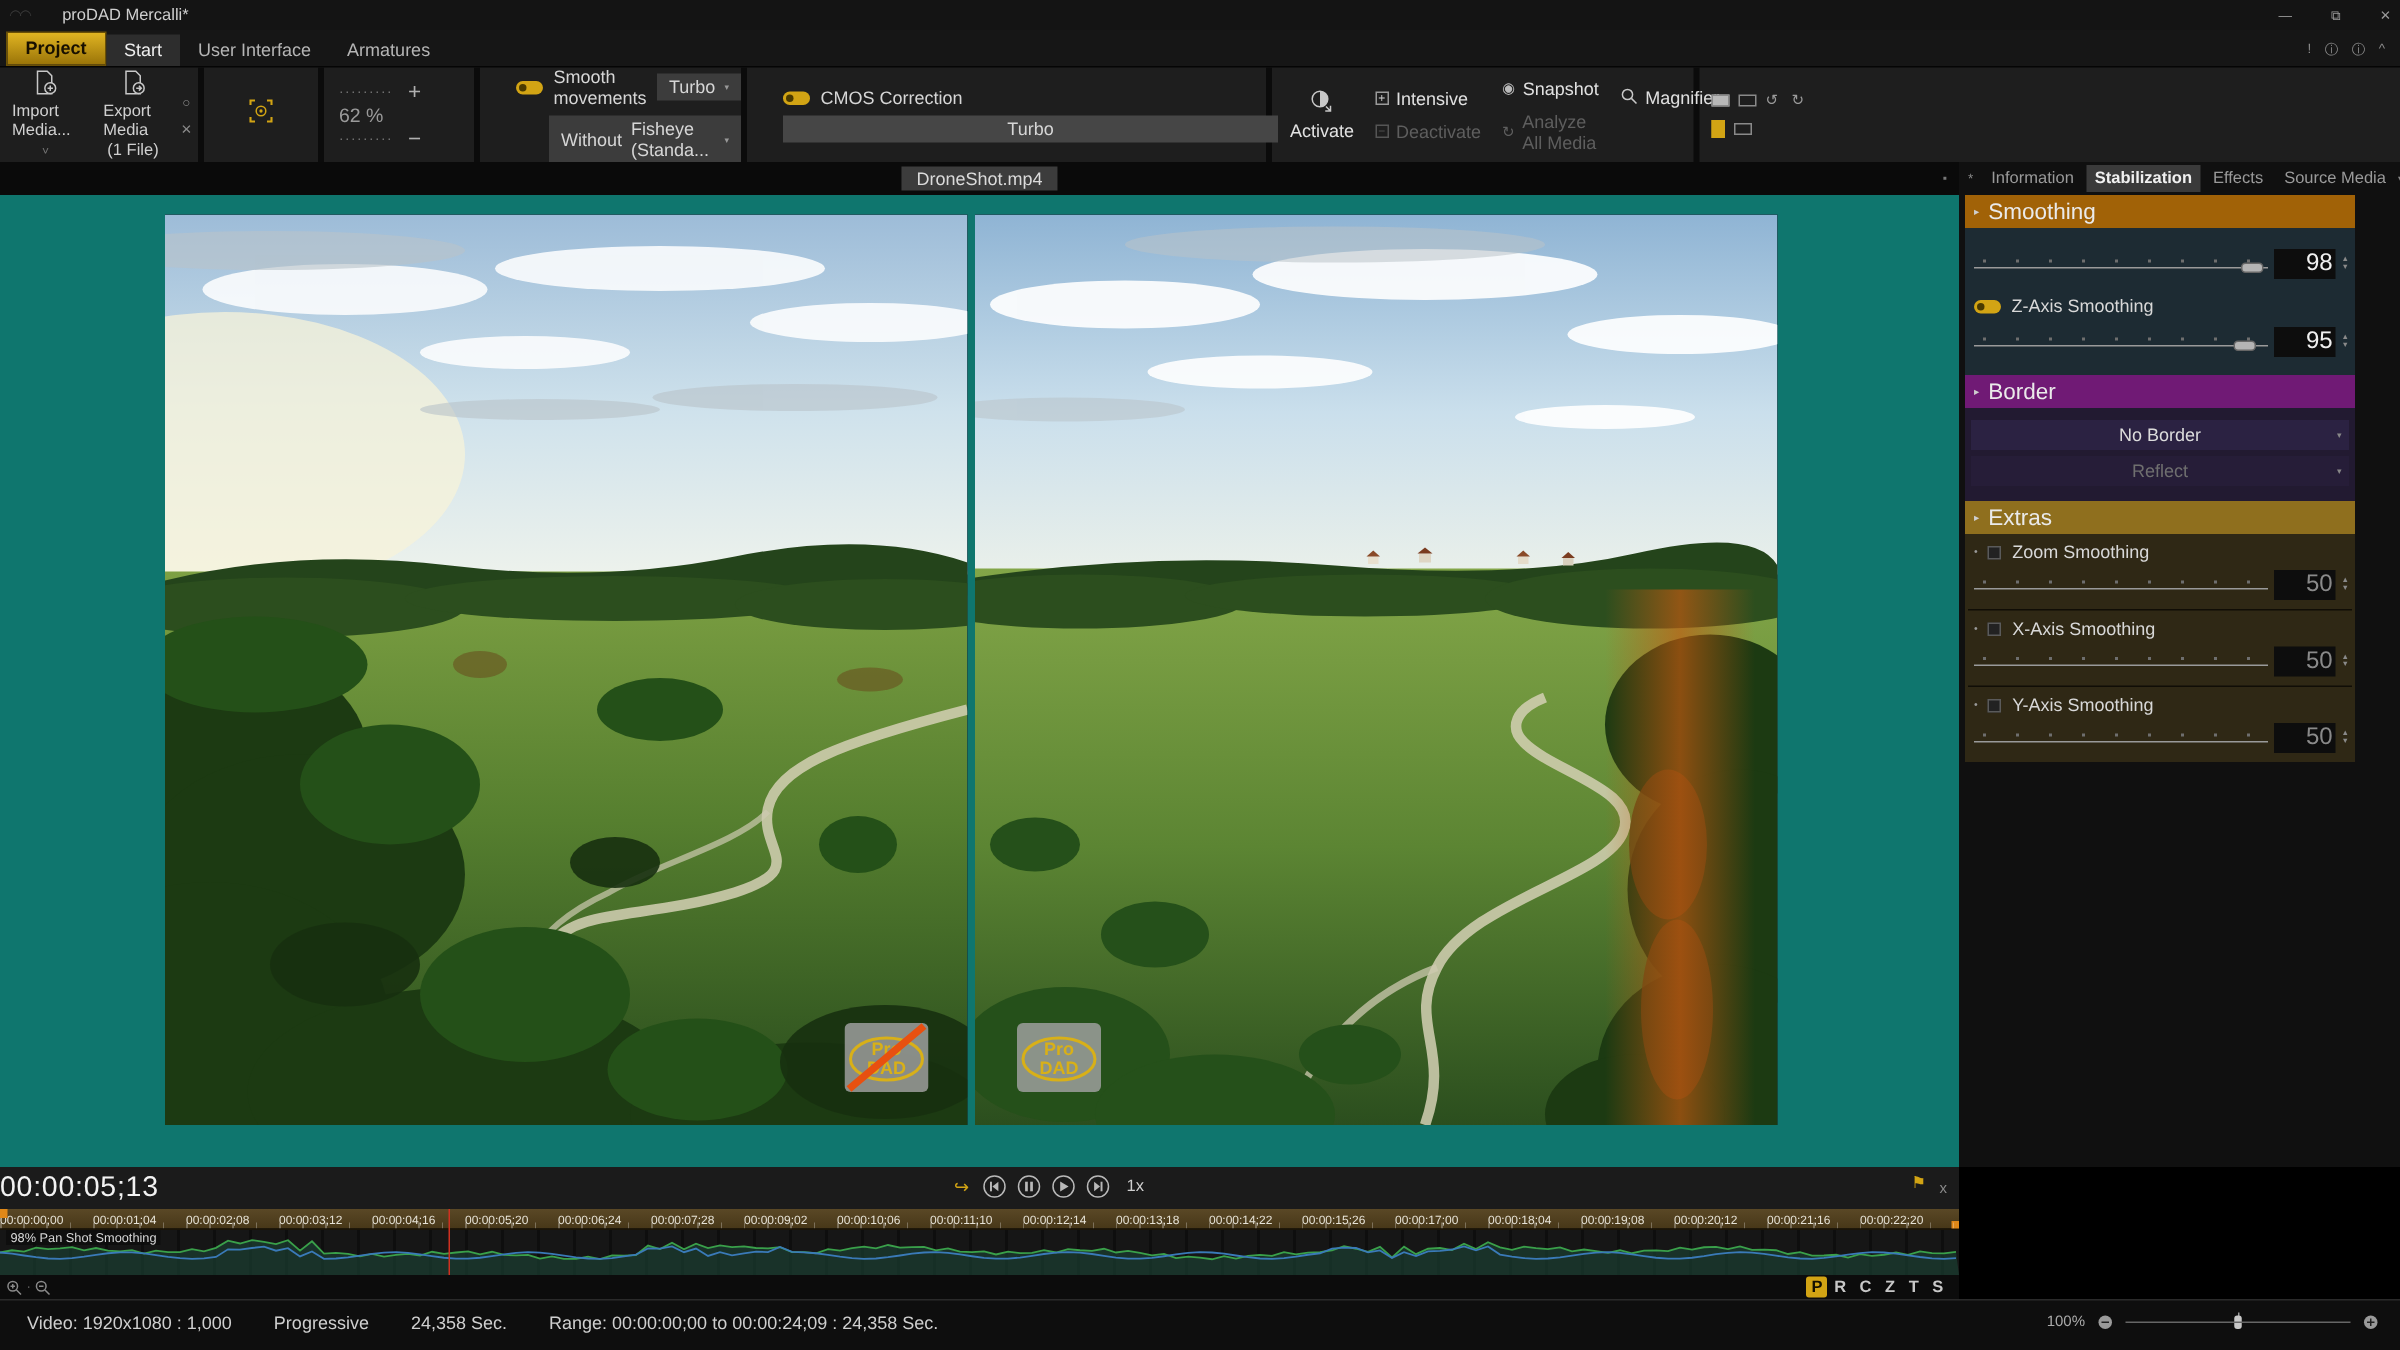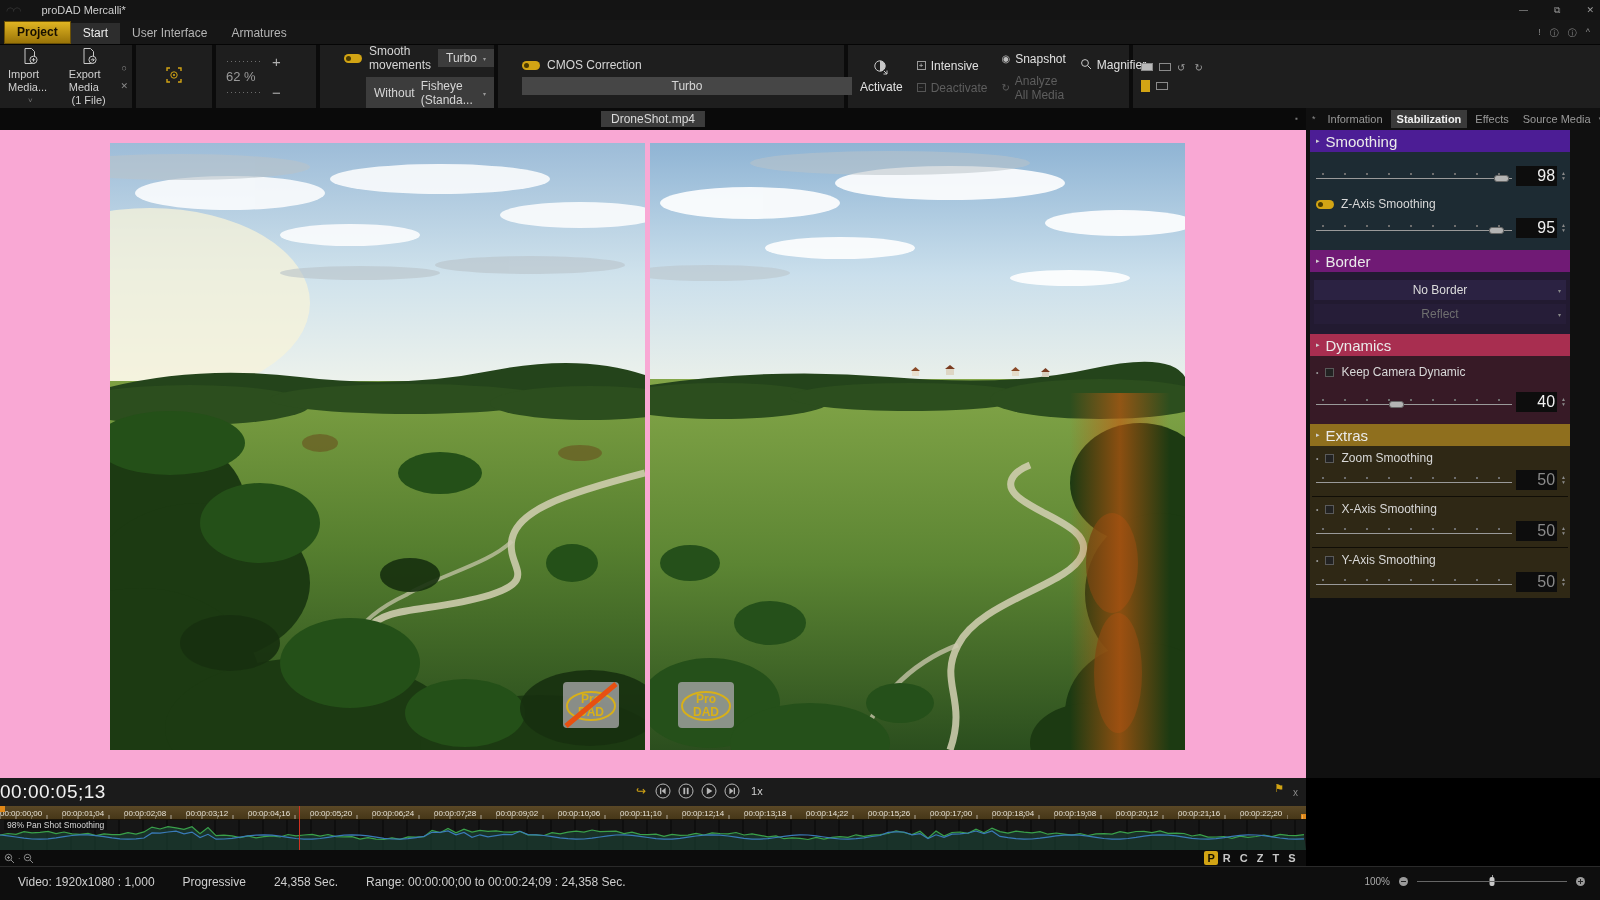--- a/index.html
+++ b/index.html
@@ -47,42 +47,42 @@
   .sq-icon.dim { border-color:#555; color:#555; }
   .mon-grid { display:flex; flex-direction:column; gap:7px; padding:0 8px; }
   .mon-row { display:flex; gap:6px; align-items:center; }
   .mon { width:12px; height:8px; border:1px solid #8a8a8a; }
   .mon.fill { background:#b8b8b8; }
   .mon.yellow { background:#d2a414; border-color:#d2a414; width:9px; height:12px; }
   .undo-redo { font-size:10px; color:#9a9a9a; letter-spacing:3px; }
 
   
   .main { height:670px; display:flex; flex:0 0 auto; }
-  .preview-area { width:1306px; position:relative; background:#f9a8d4; }
+  .preview-area { width:1306px; position:relative; background:#0f766e; }
   .preview-strip { height:22px; background:#0a0a0a; position:relative; }
   .file-chip { position:absolute; left:50%; transform:translateX(-50%); top:3px; background:#3c3c3c; color:#dadada; font-size:12px; padding:1px 10px; }
   .strip-dot { position:absolute; right:8px; top:6px; color:#777; font-size:8px; }
   .pane { position:absolute; top:35px; width:535px; height:607px; overflow:hidden; background:#123; }
   .pane svg.scene { width:100%; height:100%; display:block; }
   .logo-badge { position:absolute; bottom:22px; width:56px; height:46px; }
   .pane.left .logo-badge { right:26px; }
   .pane.right .logo-badge { left:28px; }
 
   
   .side-panel { width:294px; background:#101010; display:flex; flex-direction:column; }
   .panel-tabs { height:22px; display:flex; align-items:center; gap:2px; font-size:11px; color:#9a9a9a; padding:0 2px; }
   .pin { color:#8a8a8a; font-size:9px; padding:0 4px; }
   .ptab { padding:3px 6px; white-space:nowrap; }
   .ptab.active { background:#3a3a3a; color:#f0f0f0; font-weight:bold; }
   .ptab-dd { color:#888; font-size:7px; }
   .sections { width:260px; margin-left:4px; }
   .sec-head { height:22px; display:flex; align-items:center; gap:6px; padding-left:6px; color:#eaeaea; font-size:15px; }
   .sec-head .bullet { font-size:7px; color:#cfcfcf; }
   .sec-body { padding:4px 2px 6px 2px; }
-  .smoothing .sec-head { background:#4c1d95; } .smoothing .sec-body { background:#1d2b33; }
+  .smoothing .sec-head { background:#a16207; } .smoothing .sec-body { background:#1d2b33; }
   .border-sec .sec-head { background:#701a75; } .border-sec .sec-body { background:#221a31; }
   .dynamics .sec-head { background:#a82e50; } .dynamics .sec-body { background:#371a26; }
   .extras .sec-head { background:#8f6f1e; } .extras .sec-body { background:#2f2815; }
   .label-row { display:flex; align-items:center; gap:7px; font-size:12px; color:#d8d8d8; padding:5px 4px 3px; }
   .label-row .cb { width:9px; height:9px; border:1px solid #5a5a5a; background:#222; flex:0 0 auto; }
   .label-row .tick-dot { font-size:7px; color:#999; }
   .slider-row { display:flex; align-items:center; gap:4px; padding:10px 2px 6px 4px; }
   .track { position:relative; flex:1; height:12px; }
   .track::after { content:""; position:absolute; left:0; right:0; top:8px; height:1px; background:#9a9a9a; }
   .track::before { content:""; position:absolute; left:6px; right:6px; top:3px; height:2px;
@@ -538,43 +538,20 @@
               <span>No Border</span>
               <span class="dd">▾</span>
             </div>
             <div class="dropdown disabled">
               <span>Reflect</span>
               <span class="dd">▾</span>
             </div>
           </div>
         </div>
 
-        <div class="section dynamics">
-          <div class="sec-head">
-            <span class="bullet">▸</span>
-            <span>Dynamics</span>
-          </div>
-          <div class="sec-body">
-            <div class="label-row">
-              <span class="tick-dot">•</span>
-                <span class="cb"></span>
-              <span>Keep Camera Dynamic</span>
-            </div>
-            <div class="slider-row">
-              <div class="track">
-                  <div class="thumb" style="left:37%;"></div>
-                </div>
-              <div class="val-box">40</div>
-              <div class="spin">
-                  <span>▲</span>
-                  <span>▼</span>
-                </div>
-            </div>
-          </div>
-        </div>
 
         <div class="section extras">
           <div class="sec-head">
             <span class="bullet">▸</span>
             <span>Extras</span>
           </div>
           <div class="sec-body" style="padding:0 2px;">
             <div class="extra-row" style="border-top:none;">
               <div class="label-row">
                 <span class="tick-dot">•</span>

